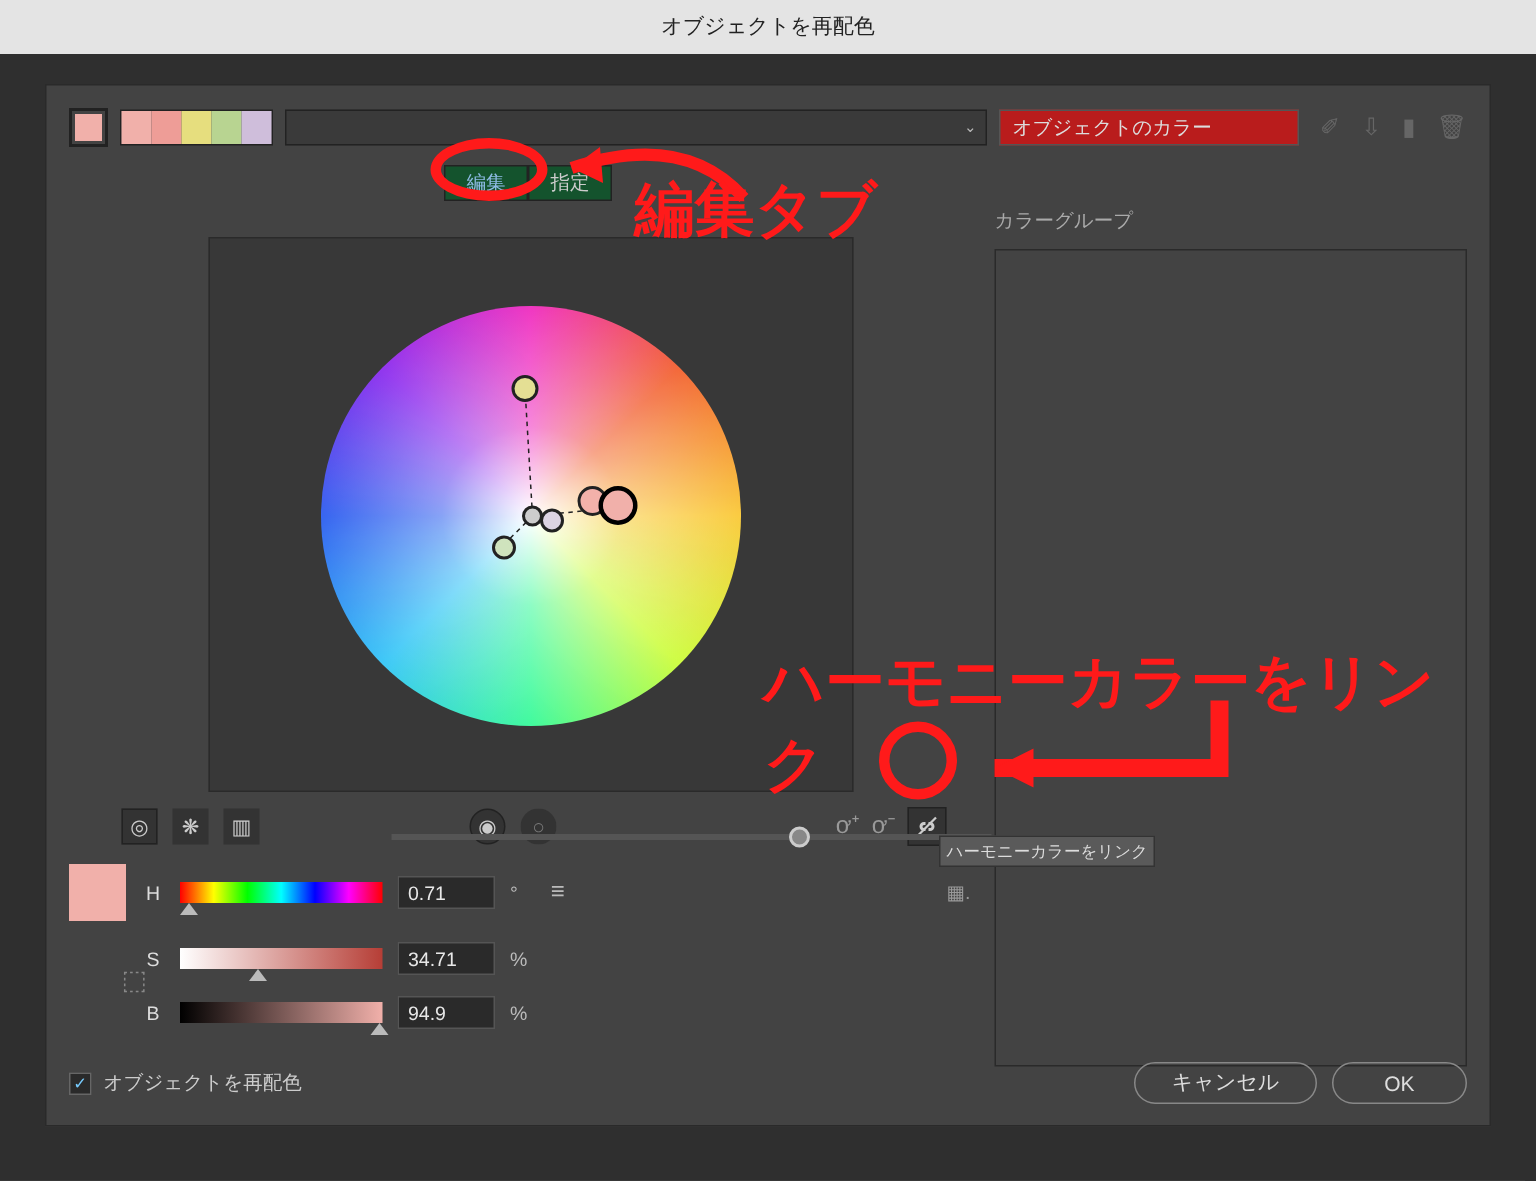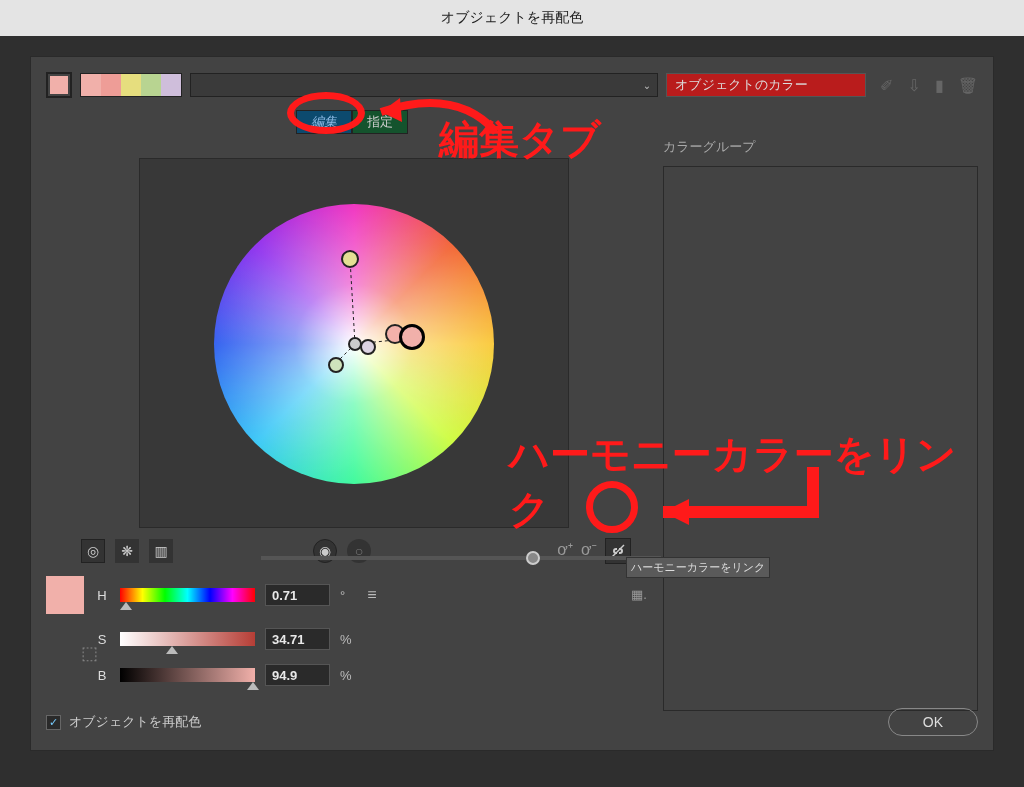--- a/index.html
+++ b/index.html
@@ -13,21 +13,21 @@
   .palette { display:flex; height:24px; border:1px solid #222; }
   .palette span { width:20px; height:100%; }
   .drop { flex:1; height:24px; background:#3a3a3a; border:1px solid #222; display:flex; justify-content:flex-end; align-items:center; padding-right:6px; color:#bbb; }
   .drop .chev { font-size:10px; }
   .txt { height:24px; background:#b91c1c; border:1px solid #555; color:#ddd; padding:3px 8px; font-size:13px; width:200px; }
   .iconbar { display:flex; gap:14px; color:#666; font-size:16px; margin-left:6px; }
   .iconbar span { cursor:pointer; }
   
   .tabs { display:flex; justify-content:center; margin-top:12px; margin-left:-320px; }
   .tab { height:24px; padding:3px 14px; background:#14532d; color:#ccc; font-size:13px; border:1px solid #222; display:inline-flex; align-items:center; }
-  .tab.active { color:#8fbce6; background:#0c4a6e;font-style:italic; }
+  .tab.active { color:#8fbce6; background:#14532d; }
   
   .mainrow { display:flex; margin-top:4px; height:555px; }
   .leftcol { flex:1; position:relative; }
   .rightcol { width:315px; margin-left:2px; }
   .groupbox { border:1px solid #2a2a2a; height:545px; margin-top:10px; }
   .glabel { color:#aaa; font-size:13px; }
   
   .wheelbox { background:#383838; width:430px; height:370px; margin:20px auto 0 auto; border:1px solid #2a2a2a; position:relative; }
   .wheel { width:280px; height:280px; border-radius:50%; position:absolute; left:50%; top:45px; transform:translateX(-50%);
     background: conic-gradient(from 90deg,#fc3,#cf3,#3f9,#3cf,#36f,#93f,#f3c,#f63,#fc3); filter:saturate(0.9);}
@@ -42,21 +42,21 @@
   .slider .thumb{ position:absolute; top:50%; transform:translate(-50%,-50%); width:14px; height:14px; border-radius:50%; background:#888; border:2px solid #ccc; right:-4px;}
   .rtools { margin-left:auto; display:flex; gap:8px; color:#999; font-size:16px; margin-right:30px; }
   .rtools .lnk { width:26px; height:26px; border:1px solid #222; background:#333; display:flex; align-items:center;justify-content:center;}
   
   .hsb { margin-top:16px; }
   .hsb-row { display:flex; align-items:center; gap:10px; margin-bottom:14px; }
   .preview { width:38px; height:38px; background:#f1b0aa; }
   .lab { width:16px; text-align:center; color:#ddd; }
   .grad { width:135px; height:14px; position:relative; }
   .grad .ptr { position:absolute; bottom:-8px; width:0;height:0;border-left:6px solid transparent;border-right:6px solid transparent;border-bottom:8px solid #bbb;}
-  .nin { width:65px; height:22px; background:#2a2a2a; border:1px solid #555; color:#e8e8e8; text-align:left; padding:2px 6px; font-size:13px;font-weight:bold;}
+  .nin { width:65px; height:22px; background:#2a2a2a; border:1px solid #555; color:#e8e8e8; text-align:left; padding:2px 6px; font-size:13px;}
   .unit { color:#bbb; }
   .menu { color:#bbb; margin-left:12px; font-size:16px; letter-spacing:2px;}
   .cube { position:absolute; left:50px; top:585px; color:#888; font-size:18px;}
   
   .bottom { position:absolute; left:15px; right:15px; bottom:14px; display:flex; align-items:center; }
   .chk { width:15px;height:15px;background:#2a2a2a;border:1px solid #666; display:inline-flex;align-items:center;justify-content:center;color:#7cf;font-size:11px;margin-right:8px;}
   .btn { height:28px; padding:3px 24px; border:1px solid #888; border-radius:14px; background:transparent; color:#ddd; font-size:14px; margin-left:10px; }
   
   .anno { position:absolute; color:#ff1a1a; font-weight:700; pointer-events:none; z-index:50; }
   .circle { border:7px solid #ff1a1a; border-radius:50%; position:absolute; z-index:49; }
@@ -176,29 +176,30 @@
     </div>
   </div>
 
   <span class="cube">⬚</span>
   <span style="position:absolute;left:600px;top:530px;color:#999">▦.</span>
 
   <div class="bottom">
     <span class="chk">✓</span>
     <span>オブジェクトを再配色</span>
     <div style="flex:1"></div>
+    <button class="btn">キャンセル</button>
     <button class="btn" style="padding:3px 34px">OK</button>
   </div>
 
   <div class="circle" style="left:256px;top:35px;width:78px;height:42px"></div>
   <svg class="anno" style="left:335px;top:25px;width:140px;height:60px">
       <path d="M130 50 Q90 5 15 30" stroke="#ff1a1a" stroke-width="8" fill="none"></path>
       <polygon points="15,30 34,16 36,40" fill="#ff1a1a"></polygon>
     </svg>
-  <div class="anno" style="left:408px;top:55px;font-size:40px">編集タブ</div>
+  <div class="anno" style="left:392px;top:55px;font-size:40px">編集タブ</div>
 
   <div class="anno" style="left:478px;top:370px;font-size:40px">ハーモニーカラーをリンク</div>
   <div class="circle" style="left:555px;top:424px;width:52px;height:52px"></div>
   <svg class="anno" style="left:612px;top:400px;width:190px;height:90px">
     <path d="M170 10 L170 55 L20 55" stroke="#ff1a1a" stroke-width="12" fill="none"></path>
     <polygon points="20,55 46,42 46,68" fill="#ff1a1a"></polygon>
   </svg>
   <div class="tooltip" style="left:595px;top:500px">ハーモニーカラーをリンク</div>
 
 </div>

